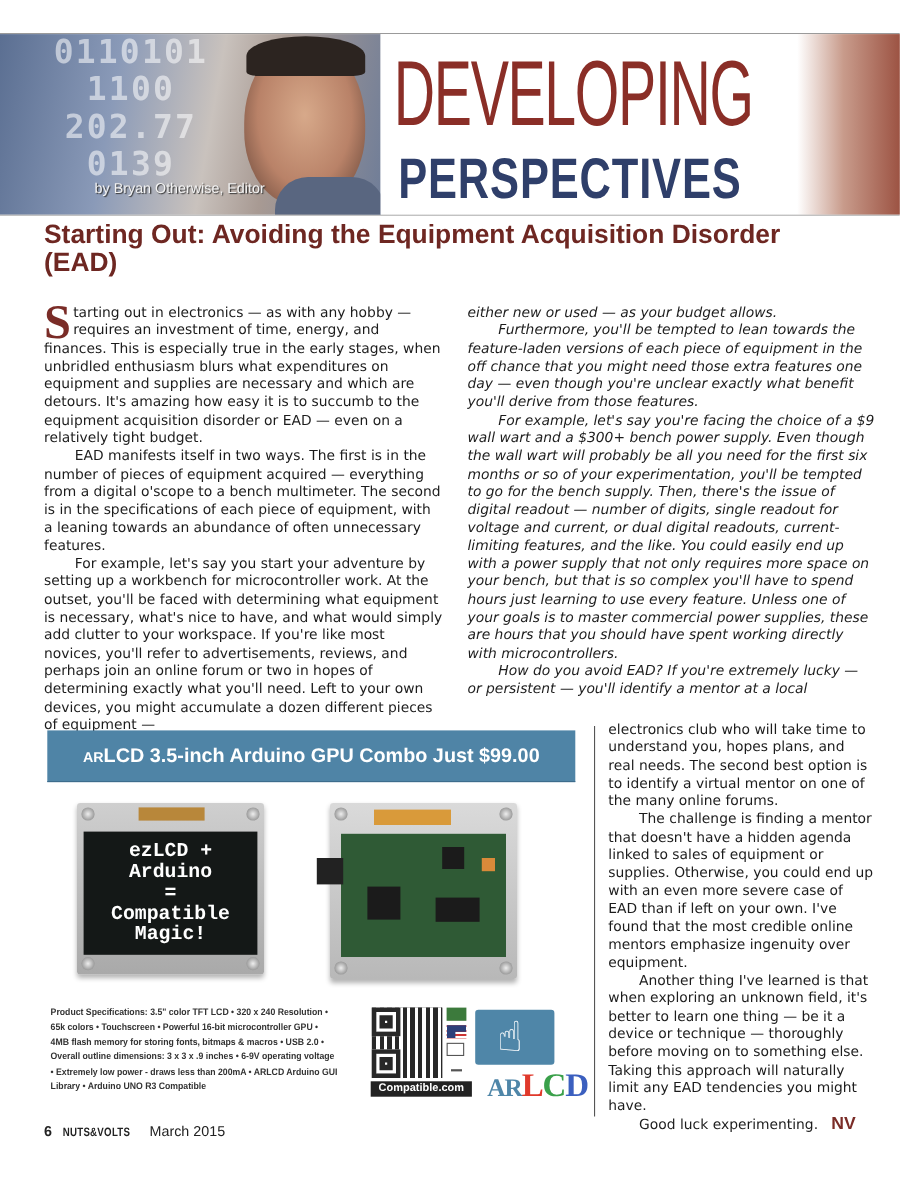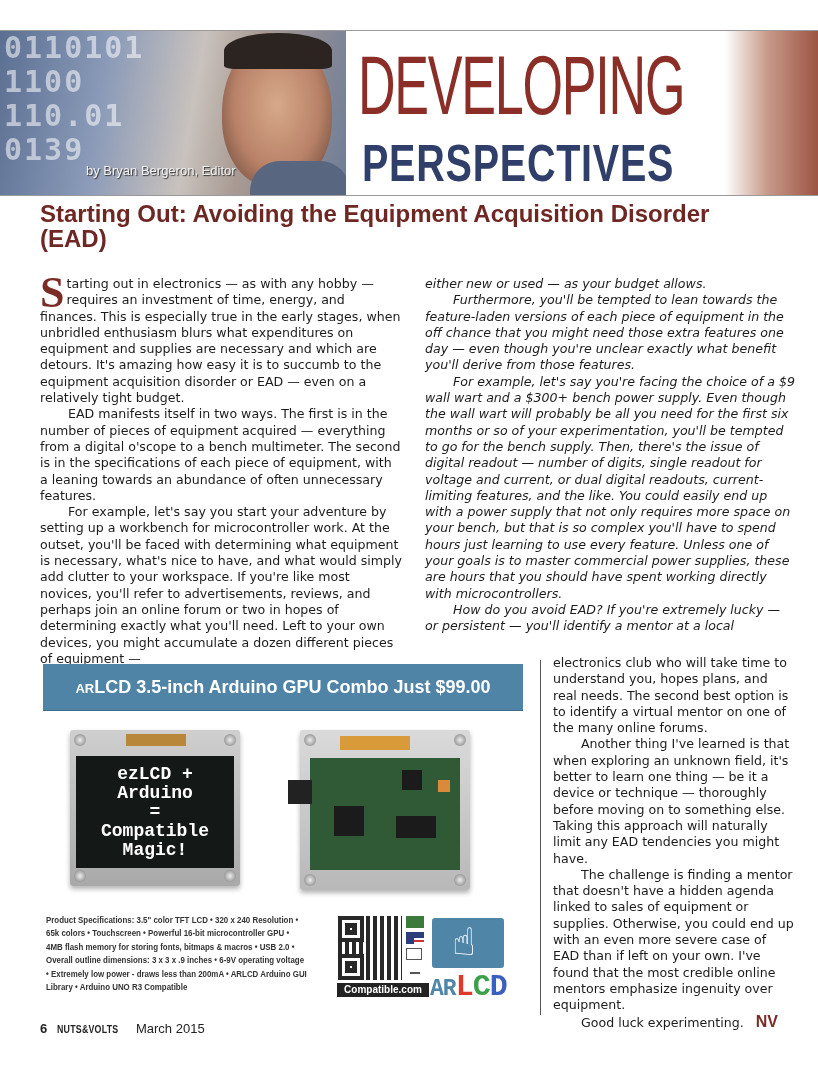--- a/index.html
+++ b/index.html
@@ -1,21 +1,21 @@
 <!DOCTYPE html>
 <html><head>
 <meta charset="utf-8">
 <style>
   html,body{margin:0;padding:0;background:#fff;}
   body{width:818px;height:1078px;position:relative;overflow:hidden;font-family:"DejaVu Sans",sans-serif;color:#1a1a1a;}
   
   .banner{position:absolute;left:0;top:30px;width:818px;height:164px;border-top:1px solid #9a9a9a;border-bottom:1px solid #9a9a9a;}
   .photo{position:absolute;left:0;top:0;width:346px;height:164px;overflow:hidden;
     background:linear-gradient(100deg,#5b6f92 0%,#8a9ab8 30%,#c9c2bd 55%,#a89a93 70%,#6f7d98 100%);}
-  .photo .bits{position:absolute;left:0;top:0;width:230px;height:164px;font-family:"DejaVu Sans Mono",monospace;font-weight:bold;color:rgba(255,255,255,0.55);font-size:30px;line-height:34px;padding-left:4px;letter-spacing:2px;}
+  .photo .bits{position:absolute;left:0;top:0;width:230px;height:164px;font-family:"DejaVu Sans Mono",monospace;font-weight:bold;color:rgba(255,255,255,0.55);font-size:30px;line-height:34px;padding-left:4px;letter-spacing:2px;text-align:center;}
   .photo .face{position:absolute;left:222px;top:6px;width:110px;height:150px;border-radius:50% 50% 45% 45%;
     background:radial-gradient(ellipse at 50% 45%,#d7a98a 0%,#b98268 55%,#5b3e33 100%);}
   .photo .hair{position:absolute;left:224px;top:2px;width:108px;height:36px;border-radius:50% 50% 10% 10%;background:#2c2420;}
   .photo .shirt{position:absolute;left:250px;top:130px;width:100px;height:40px;background:#596680;border-radius:30px 30px 0 0;}
   .photo .byline{position:absolute;left:86px;top:132px;color:#f2f2f2;font-family:"Liberation Sans",sans-serif;font-size:13px;text-shadow:1px 1px 1px #333;}
   .titlebox{position:absolute;left:346px;top:0;width:516px;height:164px;
     background:linear-gradient(90deg,#fff 0%,#fff 72%,#c89b8b 80%,#9b5141 90%,#7a3129 100%);padding-left:10px;}
   .t-dev{position:absolute;left:12px;top:12px;font-family:"Liberation Sans",sans-serif;font-size:84px;color:#8a2e27;transform:scaleX(0.62);transform-origin:left top;letter-spacing:-2px;line-height:1;}
   .t-per{position:absolute;left:16px;top:106px;font-family:"Liberation Sans",sans-serif;font-weight:bold;font-size:52px;color:#2f3f6a;transform:scaleX(0.76);transform-origin:left top;letter-spacing:1px;line-height:1;}
   
@@ -48,41 +48,41 @@
       repeating-linear-gradient(90deg,#111 0 4px,#fff 4px 7px),#111;opacity:.9;}
   .qr::before,.qr::after{content:"";position:absolute;width:18px;height:18px;border:4px solid #111;background:#fff;box-shadow:inset 0 0 0 3px #fff, inset 0 0 0 8px #111;}
   .qr::before{left:0;top:0;}
   .qr::after{left:0;bottom:0;}
   .badges{position:absolute;left:376px;top:256px;width:20px;height:64px;}
   .badges div{width:18px;height:12px;margin-bottom:4px;}
   .earthmake{position:absolute;left:307px;top:323px;width:92px;height:14px;background:#222;color:#fff;font-family:"Liberation Sans",sans-serif;font-weight:bold;font-size:10px;line-height:14px;text-align:center;}
   .arlcd-logo{position:absolute;left:400px;top:258px;width:76px;height:80px;}
   .arlcd-logo .tile{position:absolute;left:2px;top:0;width:72px;height:50px;background:#4f86a8;border-radius:3px;}
   .arlcd-logo .hand{position:absolute;left:22px;top:4px;font-size:38px;color:#fff;line-height:40px;}
-  .arlcd-logo .word{position:absolute;left:0;top:52px;width:80px;font-family:Liberation Mono, monospace;font-weight:bold;font-size:23px;letter-spacing:-1px;}
+  .arlcd-logo .word{position:absolute;left:13px;top:52px;width:80px;font-family:Liberation Serif, serif;font-weight:bold;font-size:23px;letter-spacing:-1px;}
   
   .footer{position:absolute;left:40px;top:1021px;font-family:"Liberation Sans",sans-serif;font-size:13px;color:#222;display:flex;gap:10px;align-items:baseline;}
   .footer .pg{font-weight:bold;}
   .footer .mag{font-weight:bold;font-size:11px;transform:scaleX(0.8);transform-origin:left;letter-spacing:0.3px;margin-right:-8px;}
 </style>
 </head>
 <body>
 
 <div class="banner">
   <div class="photo">
     <div class="bits">
       <div>0110101</div>
       <div>1100</div>
-      <div>110.01</div>
+      <div>202.77</div>
       <div>0139</div>
     </div>
     <div class="face"></div>
     <div class="hair"></div>
     <div class="shirt"></div>
-    <div class="byline">by Bryan Bergeron, Editor</div>
+    <div class="byline">by Bryan Otherwise, Editor</div>
   </div>
   <div class="titlebox">
     <div class="t-dev">DEVELOPING</div>
     <div class="t-per">PERSPECTIVES</div>
   </div>
 </div>
 
 <h1 class="headline" style="margin:0">Starting Out: Avoiding the Equipment Acquisition Disorder (EAD)</h1>
 
 <div class="col colL">
@@ -93,22 +93,22 @@
 
 <div class="col colR">
   <p class="first">either new or used — as your budget allows.</p>
   <p>Furthermore, you'll be tempted to lean towards the feature-laden versions of each piece of equipment in the off chance that you might need those extra features one day — even though you're unclear exactly what benefit you'll derive from those features.</p>
   <p>For example, let's say you're facing the choice of a $9 wall wart and a $300+ bench power supply. Even though the wall wart will probably be all you need for the first six months or so of your experimentation, you'll be tempted to go for the bench supply. Then, there's the issue of digital readout — number of digits, single readout for voltage and current, or dual digital readouts, current-limiting features, and the like. You could easily end up with a power supply that not only requires more space on your bench, but that is so complex you'll have to spend hours just learning to use every feature. Unless one of your goals is to master commercial power supplies, these are hours that you should have spent working directly with microcontrollers.</p>
   <p>How do you avoid EAD? If you're extremely lucky — or persistent — you'll identify a mentor at a local</p>
 </div>
 
 <div class="col colR2">
   <p class="first">electronics club who will take time to understand you, hopes plans, and real needs. The second best option is to identify a virtual mentor on one of the many online forums.</p>
+  <p>The challenge is finding a mentor that doesn't have a hidden agenda linked to sales of equipment or supplies. Otherwise, you could end up with an even more severe case of EAD than if left on your own. I've found that the most credible online mentors emphasize ingenuity over equipment.</p>
   <p>Another thing I've learned is that when exploring an unknown field, it's better to learn one thing — be it a device or technique — thoroughly before moving on to something else. Taking this approach will naturally limit any EAD tendencies you might have.</p>
-  <p>The challenge is finding a mentor that doesn't have a hidden agenda linked to sales of equipment or supplies. Otherwise, you could end up with an even more severe case of EAD than if left on your own. I've found that the most credible online mentors emphasize ingenuity over equipment.</p>
   <p><span>Good luck experimenting.</span><span class="nv">NV</span></p>
 </div>
 
 <div class="ad">
   <div class="ad-bar">
     <span class="sc">AR</span><span>LCD 3.5-inch Arduino GPU Combo Just $99.00</span>
   </div>
   <div class="lcd">
     <div class="conn"></div>
     <div class="screw" style="left:4px;top:4px"></div>

